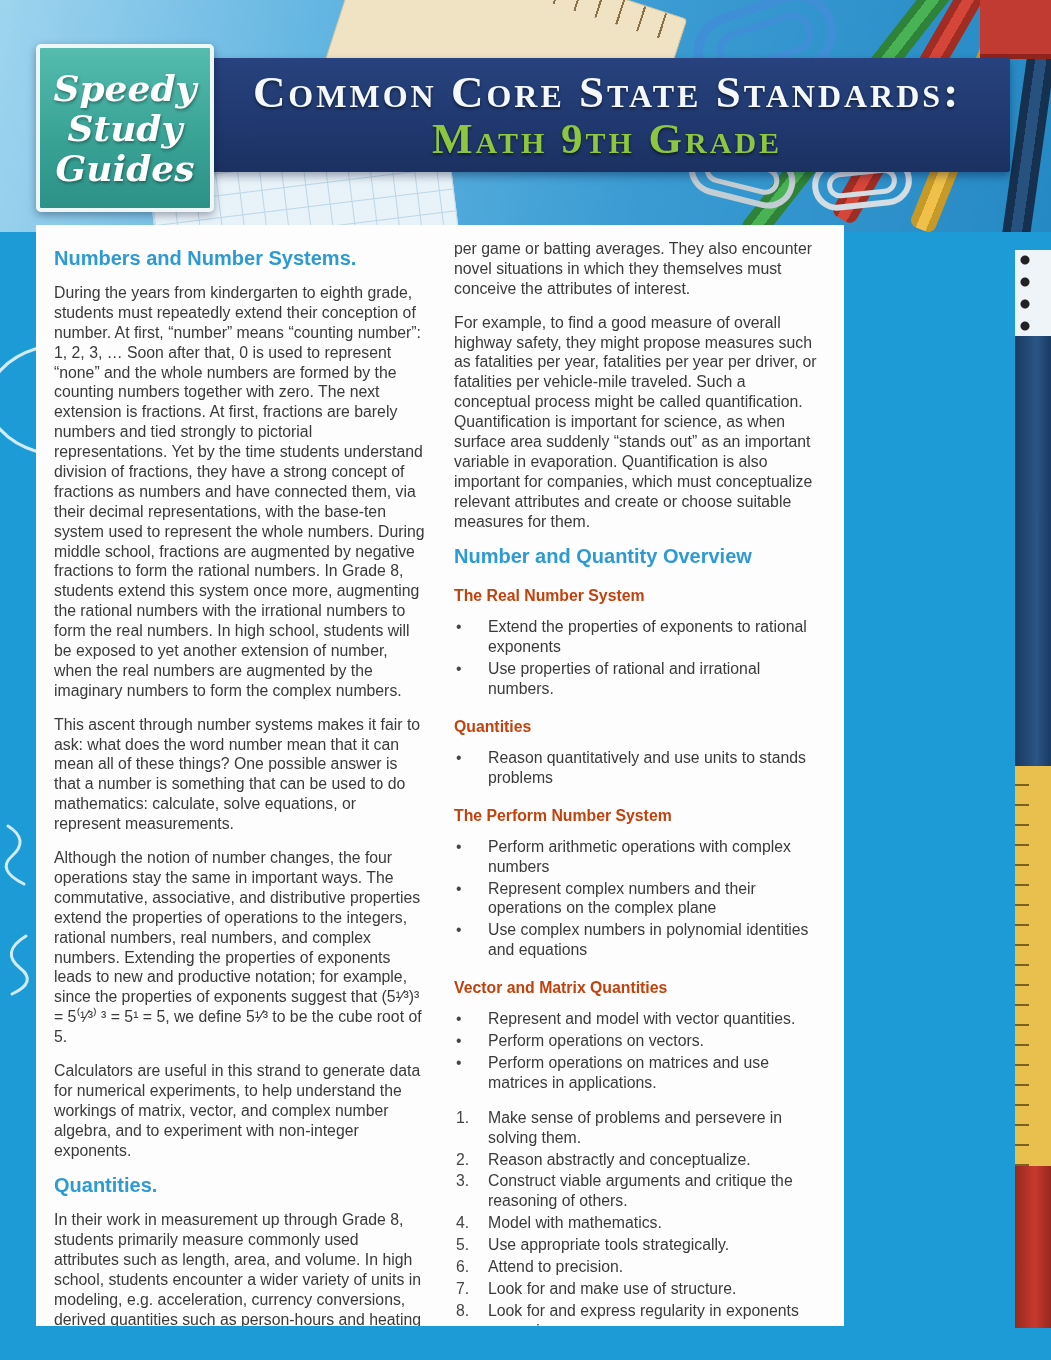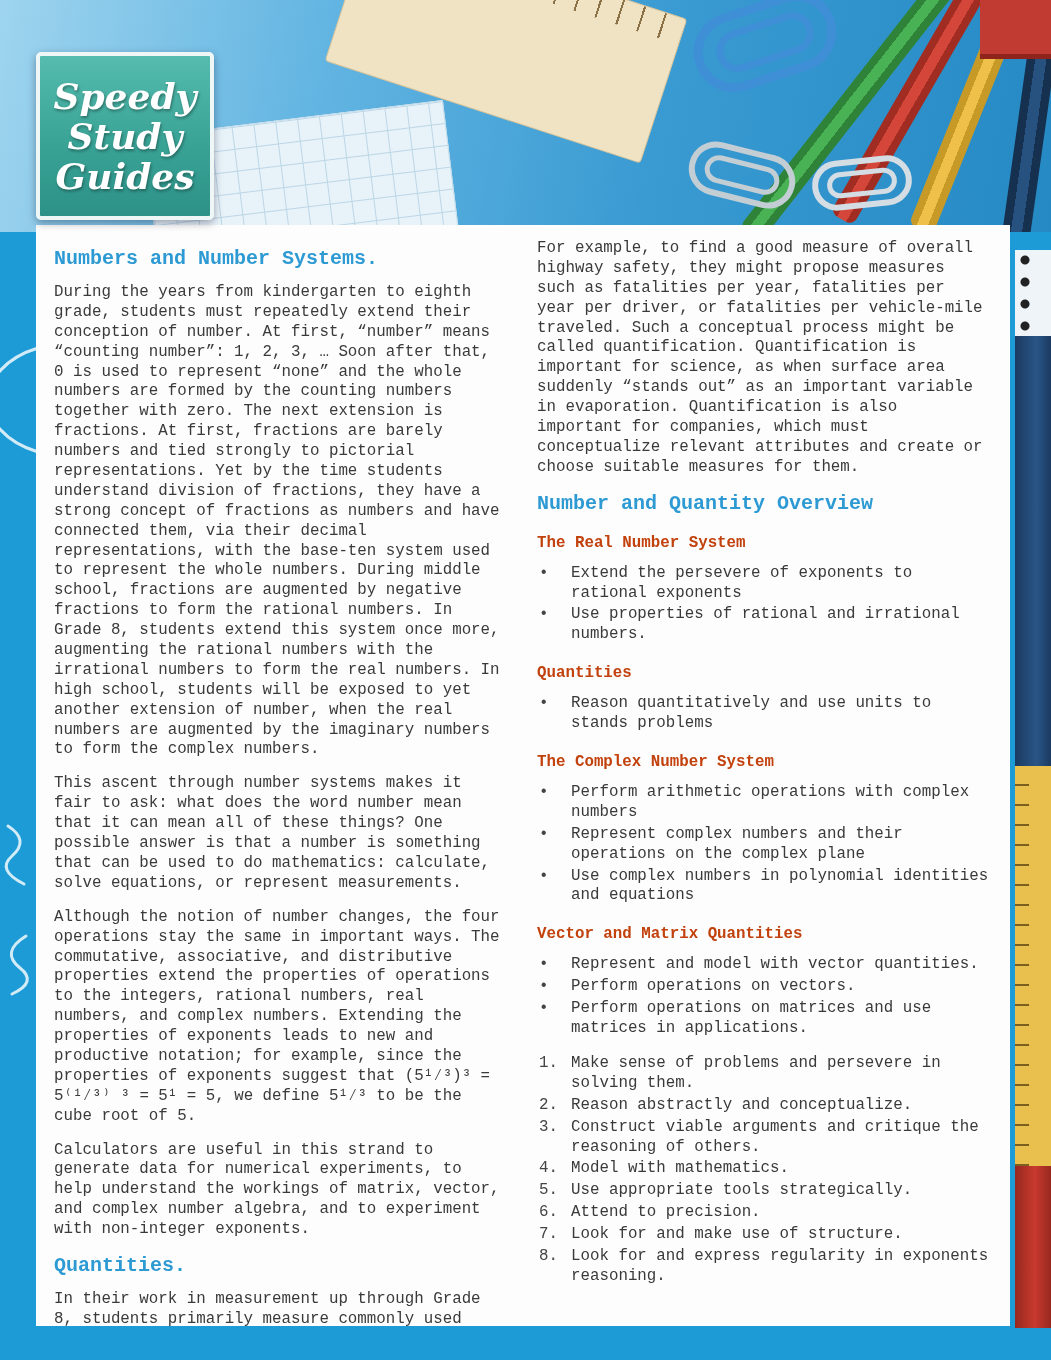--- a/index.html
+++ b/index.html
@@ -41,21 +41,21 @@
   .paperclip{border-radius:40px;background:transparent;}
   .clip-blue{left:692px;top:2px;width:128px;height:62px;border:9px solid #3f8fd6;transform:rotate(-18deg);}
   .clip-blue::before{content:"";position:absolute;left:14px;top:10px;right:14px;bottom:10px;border:7px solid #3f8fd6;border-radius:26px;}
   .clip-silver-1{left:688px;top:148px;width:96px;height:42px;border:6px solid #c2cdd4;transform:rotate(14deg);}
   .clip-silver-1::before{content:"";position:absolute;left:10px;top:7px;right:10px;bottom:7px;border:5px solid #c2cdd4;border-radius:20px;}
   .clip-silver-2{left:812px;top:158px;width:88px;height:38px;border:6px solid #d3dde3;transform:rotate(-6deg);}
   .clip-silver-2::before{content:"";position:absolute;left:9px;top:6px;right:9px;bottom:6px;border:5px solid #d3dde3;border-radius:18px;}
 
   
   .logo-box{
-    position:absolute;left:36px;top:52px;width:170px;height:160px;z-index:5;
+    position:absolute;left:36px;top:44px;width:170px;height:160px;z-index:5;
     background:linear-gradient(180deg,#55bcae 0%,#39a396 55%,#2d9187 100%);
     border:4px solid #eef7f5;border-radius:5px;
     box-shadow:0 3px 8px rgba(0,0,30,.35);
     display:flex;flex-direction:column;justify-content:center;align-items:center;
   }
   .logo-line{
     font-family:"DejaVu Serif", serif;font-style:italic;font-weight:bold;
     font-size:36px;line-height:1.12;color:#ffffff;
     text-shadow:1px 2px 3px rgba(0,0,0,.35);
   }
@@ -86,25 +86,24 @@
   .edge-yellow{top:534px;height:400px;background:#e9bf4e;
     background-image:repeating-linear-gradient(0deg,#7c6020 0 2px,transparent 2px 20px);
     background-size:14px 100%;background-repeat:no-repeat;}
   .edge-red{top:934px;height:162px;background:linear-gradient(90deg,#97281f,#c8392e 55%,#97281f);}
 
   
   .doodle{position:absolute;left:0;z-index:2;opacity:.8;}
 
   
   .panel{
-    position:absolute;left:36px;top:225px;width:974px;height:1101px;z-index:3;
+    position:absolute;left:36px;top:225px;width:808px;height:1101px;z-index:3;
     background:var(--panel-white,#fdfdfd);
     overflow:hidden;
     padding:0;
-    font-family:Liberation Mono, monospace;
   }
   .columns{display:flex;gap:28px;padding:14px 18px 0 18px;}
   .col{flex:1;min-width:0;}
   .sec-heading{
     font-size:20px;font-weight:bold;color:var(--heading-blue,#2e9ad3);
     margin:8px 0 13px;
   }
   .sub-heading{font-size:15.8px;font-weight:bold;color:#c2410c;margin:19px 0 12px;}
   .para{font-size:15.8px;line-height:1.26;color:var(--text-dark,#3a3a3a);margin:0 0 14px;}
   ul.blist,ol.nlist{list-style:none;margin:0 0 15px;padding:0;}
@@ -129,20 +128,24 @@
     <div class="deco paperclip clip-silver-1"></div>
     <div class="deco paperclip clip-silver-2"></div>
   </div>
 
   <div class="logo-box">
     <span class="logo-line">Speedy</span>
     <span class="logo-line">Study</span>
     <span class="logo-line">Guides</span>
   </div>
 
+  <div class="banner">
+    <div class="banner-line1">Common Core State Standards:</div>
+    <div class="banner-line2">Math 9th Grade</div>
+  </div>
 
   <div class="edge-right">
     <div class="edge-seg edge-notebook"></div>
     <div class="edge-seg edge-navy"></div>
     <div class="edge-seg edge-yellow"></div>
     <div class="edge-seg edge-red"></div>
   </div>
 
   <svg class="doodle" style="top:340px" width="40" height="120">
     <path d="M 38 8 C -28 28, -28 92, 38 112" stroke="#ffffff" fill="none" stroke-width="3" stroke-linecap="round"></path>
@@ -159,41 +162,42 @@
       <div class="col">
           <h2 class="sec-heading">Numbers and Number Systems.</h2>
           <p class="para">During the years from kindergarten to eighth grade, students must repeatedly extend their conception of number. At first, “number” means “counting number”: 1, 2, 3, … Soon after that, 0 is used to represent “none” and the whole numbers are formed by the counting numbers together with zero. The next extension is fractions. At first, fractions are barely numbers and tied strongly to pictorial representations. Yet by the time students understand division of fractions, they have a strong concept of fractions as numbers and have connected them, via their decimal representations, with the base-ten system used to represent the whole numbers. During middle school, fractions are augmented by negative fractions to form the rational numbers. In Grade 8, students extend this system once more, augmenting the rational numbers with the irrational numbers to form the real numbers. In high school, students will be exposed to yet another extension of number, when the real numbers are augmented by the imaginary numbers to form the complex numbers.</p>
           <p class="para">This ascent through number systems makes it fair to ask: what does the word number mean that it can mean all of these things? One possible answer is that a number is something that can be used to do mathematics: calculate, solve equations, or represent measurements.</p>
           <p class="para">Although the notion of number changes, the four operations stay the same in important ways. The commutative, associative, and distributive properties extend the properties of operations to the integers, rational numbers, real numbers, and complex numbers. Extending the properties of exponents leads to new and productive notation; for example, since the properties of exponents suggest that (5¹⁄³)³ = 5⁽¹⁄³⁾ ³ = 5¹ = 5, we define 5¹⁄³ to be the cube root of 5.</p>
           <p class="para">Calculators are useful in this strand to generate data for numerical experiments, to help understand the workings of matrix, vector, and complex number algebra, and to experiment with non-integer exponents.</p>
           <h2 class="sec-heading">Quantities.</h2>
           <p class="para">In their work in measurement up through Grade 8, students primarily measure commonly used attributes such as length, area, and volume. In high school, students encounter a wider variety of units in modeling, e.g. acceleration, currency conversions, derived quantities such as person-hours and heating degree days, social science rates such as per-capita income, and rates in everyday life such as points scored</p>
         </div>
       <div class="col">
+          <p class="para">per game or batting averages. They also encounter novel situations in which they themselves must conceive the attributes of interest.</p>
           <p class="para">For example, to find a good measure of overall highway safety, they might propose measures such as fatalities per year, fatalities per year per driver, or fatalities per vehicle-mile traveled. Such a conceptual process might be called quantification. Quantification is important for science, as when surface area suddenly “stands out” as an important variable in evaporation. Quantification is also important for companies, which must conceptualize relevant attributes and create or choose suitable measures for them.</p>
           <h2 class="sec-heading">Number and Quantity Overview</h2>
           <h3 class="sub-heading">The Real Number System</h3>
           <ul class="blist">
             <li>
               <span class="marker">•</span>
-              <span class="li-text">Extend the persevere of exponents to rational exponents</span>
+              <span class="li-text">Extend the properties of exponents to rational exponents</span>
             </li>
             <li>
               <span class="marker">•</span>
               <span class="li-text">Use properties of rational and irrational numbers.</span>
             </li>
           </ul>
           <h3 class="sub-heading">Quantities</h3>
           <ul class="blist">
             <li>
               <span class="marker">•</span>
               <span class="li-text">Reason quantitatively and use units to stands problems</span>
             </li>
           </ul>
-          <h3 class="sub-heading">The Complex Number System</h3>
+          <h3 class="sub-heading">The Perform Number System</h3>
           <ul class="blist">
             <li>
               <span class="marker">•</span>
               <span class="li-text">Perform arithmetic operations with complex numbers</span>
             </li>
             <li>
               <span class="marker">•</span>
               <span class="li-text">Represent complex numbers and their operations on the complex plane</span>
             </li>
             <li>

